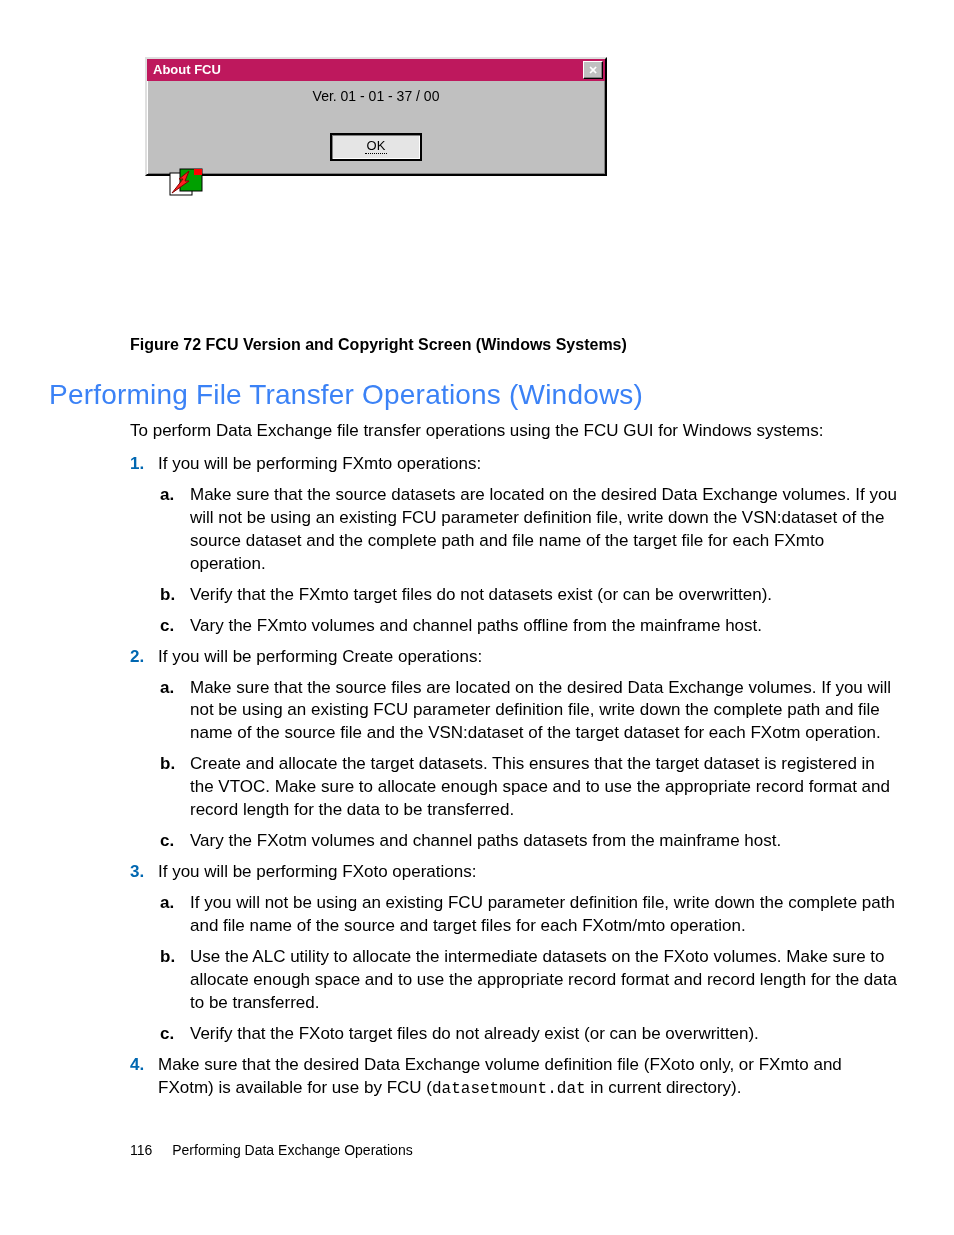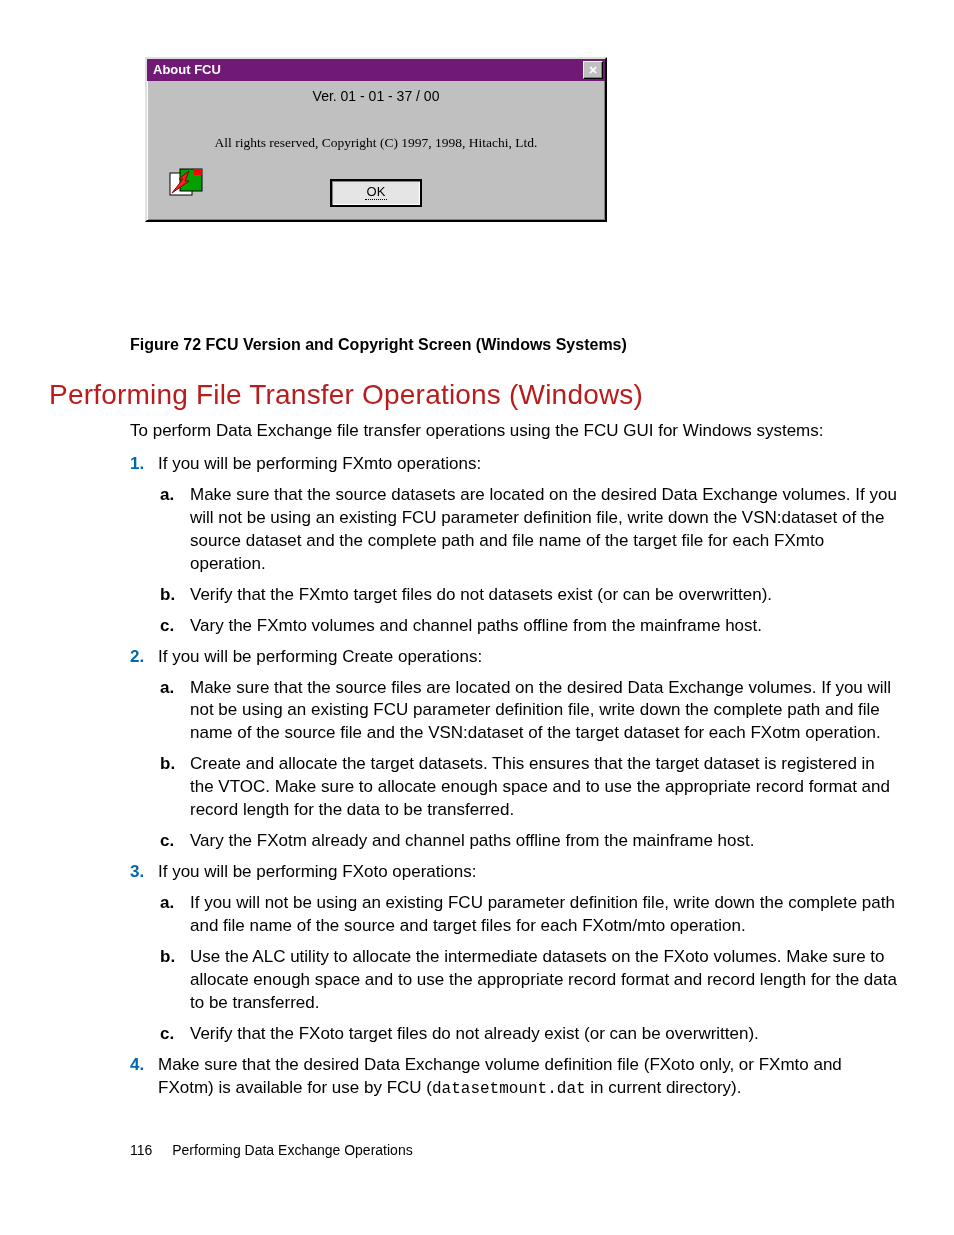--- a/index.html
+++ b/index.html
@@ -29,21 +29,21 @@
     top: 57px;
     width: 458px;
     background: #c0c0c0;
     border: 2px solid #000;
     border-top-color: #dfdfdf;
     border-left-color: #dfdfdf;
     box-shadow: inset 1px 1px 0 #fff, inset -1px -1px 0 #808080;
     font-family: "MS Sans Serif", Tahoma, Geneva, sans-serif;
   }
   .titlebar {
-    background: #701a75;
+    background: #be185d;
     color: #fff;
     height: 22px;
     display: flex;
     align-items: center;
     justify-content: space-between;
     padding: 0 2px 0 6px;
     font-weight: bold;
     font-size: 13px;
   }
   .closebtn {
@@ -109,21 +109,21 @@
     left: 130px;
     top: 334px;
     color: #000000;
     font-weight: 600;
     font-size: 16px;
   }
   .h2 {
     position: absolute;
     left: 49px;
     top: 376px;
-    color: #b91c1c;
+    color: #3b82f6;
     font-size: 28px;
     font-weight: 300;
     letter-spacing: 0.2px;
   }
   .intro {
     position: absolute;
     left: 130px;
     top: 420px;
     width: 740px;
   }
@@ -193,21 +193,20 @@
       </div>
     </div>
     <div class="dlg-body">
       <svg class="dlg-icon" viewBox="0 0 34 34">
         <rect x="1" y="6" width="22" height="22" fill="#ffffff" stroke="#000"></rect>
         <rect x="11" y="2" width="22" height="22" fill="#00a000" stroke="#000"></rect>
         <rect x="25" y="2" width="8" height="6" fill="#ff0000"></rect>
         <path d="M3 26 L14 12 L10 12 L20 4 L16 14 L20 14 Z" fill="#ff2020" stroke="#800000"></path>
       </svg>
       <div class="dlg-ver">Ver.  01 - 01 - 37 / 00</div>
-      <div class="dlg-copy">All rights reserved, Copyright (C) 1997, 1998, Hitachi, Ltd.</div>
       <div class="okbtn">
         <span>OK</span>
       </div>
     </div>
   </div>
 
   <div class="caption">Figure 72 FCU Version and Copyright Screen (Windows Systems)</div>
 
   <div class="h2">Performing File Transfer Operations (Windows)</div>
 
@@ -221,21 +220,21 @@
         <li>Verify that the FXmto target files do not datasets exist (or can be overwritten).</li>
         <li>Vary the FXmto volumes and channel paths offline from the mainframe host.</li>
       </ol>
     </li>
 
     <li>
       <span>If you will be performing Create operations:</span>
       <ol class="sub">
         <li>Make sure that the source files are located on the desired Data Exchange volumes. If you will not be using an existing FCU parameter definition file, write down the complete path and file name of the source file and the VSN:dataset of the target dataset for each FXotm operation.</li>
         <li>Create and allocate the target datasets. This ensures that the target dataset is registered in the VTOC. Make sure to allocate enough space and to use the appropriate record format and record length for the data to be transferred.</li>
-        <li>Vary the FXotm already and channel paths offline from the mainframe host.</li>
+        <li>Vary the FXotm volumes and channel paths datasets from the mainframe host.</li>
       </ol>
     </li>
 
     <li>
       <span>If you will be performing FXoto operations:</span>
       <ol class="sub">
         <li>If you will not be using an existing FCU parameter definition file, write down the complete path and file name of the source and target files for each FXotm/mto operation.</li>
         <li>Use the ALC utility to allocate the intermediate datasets on the FXoto volumes. Make sure to allocate enough space and to use the appropriate record format and record length for the data to be transferred.</li>
         <li>Verify that the FXoto target files do not already exist (or can be overwritten).</li>
       </ol>

